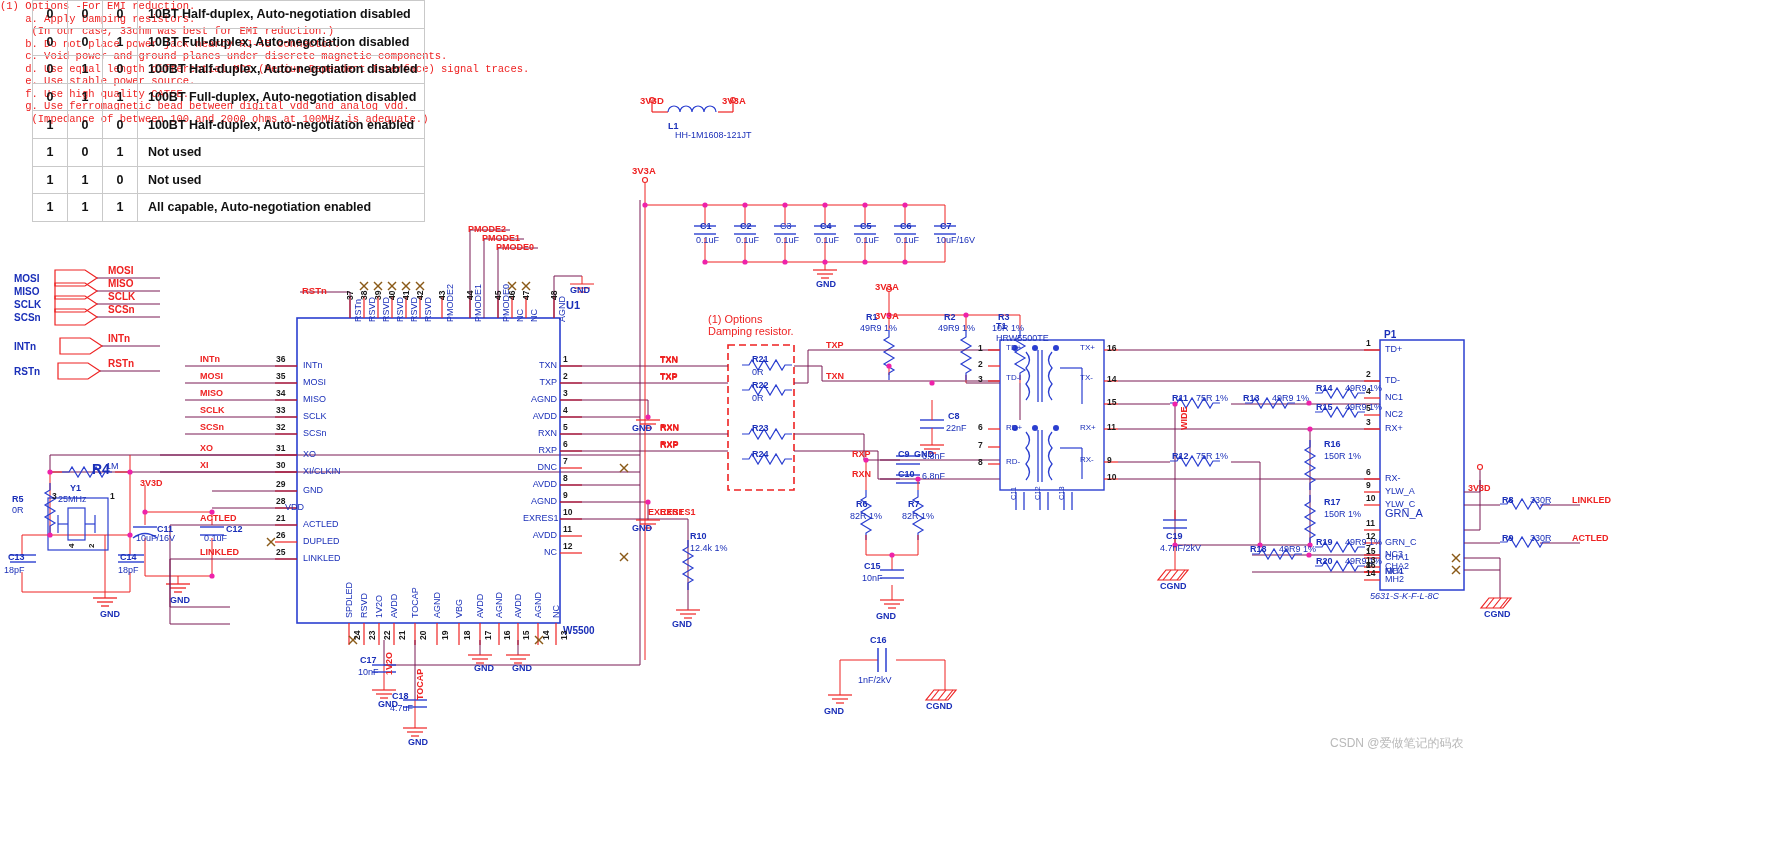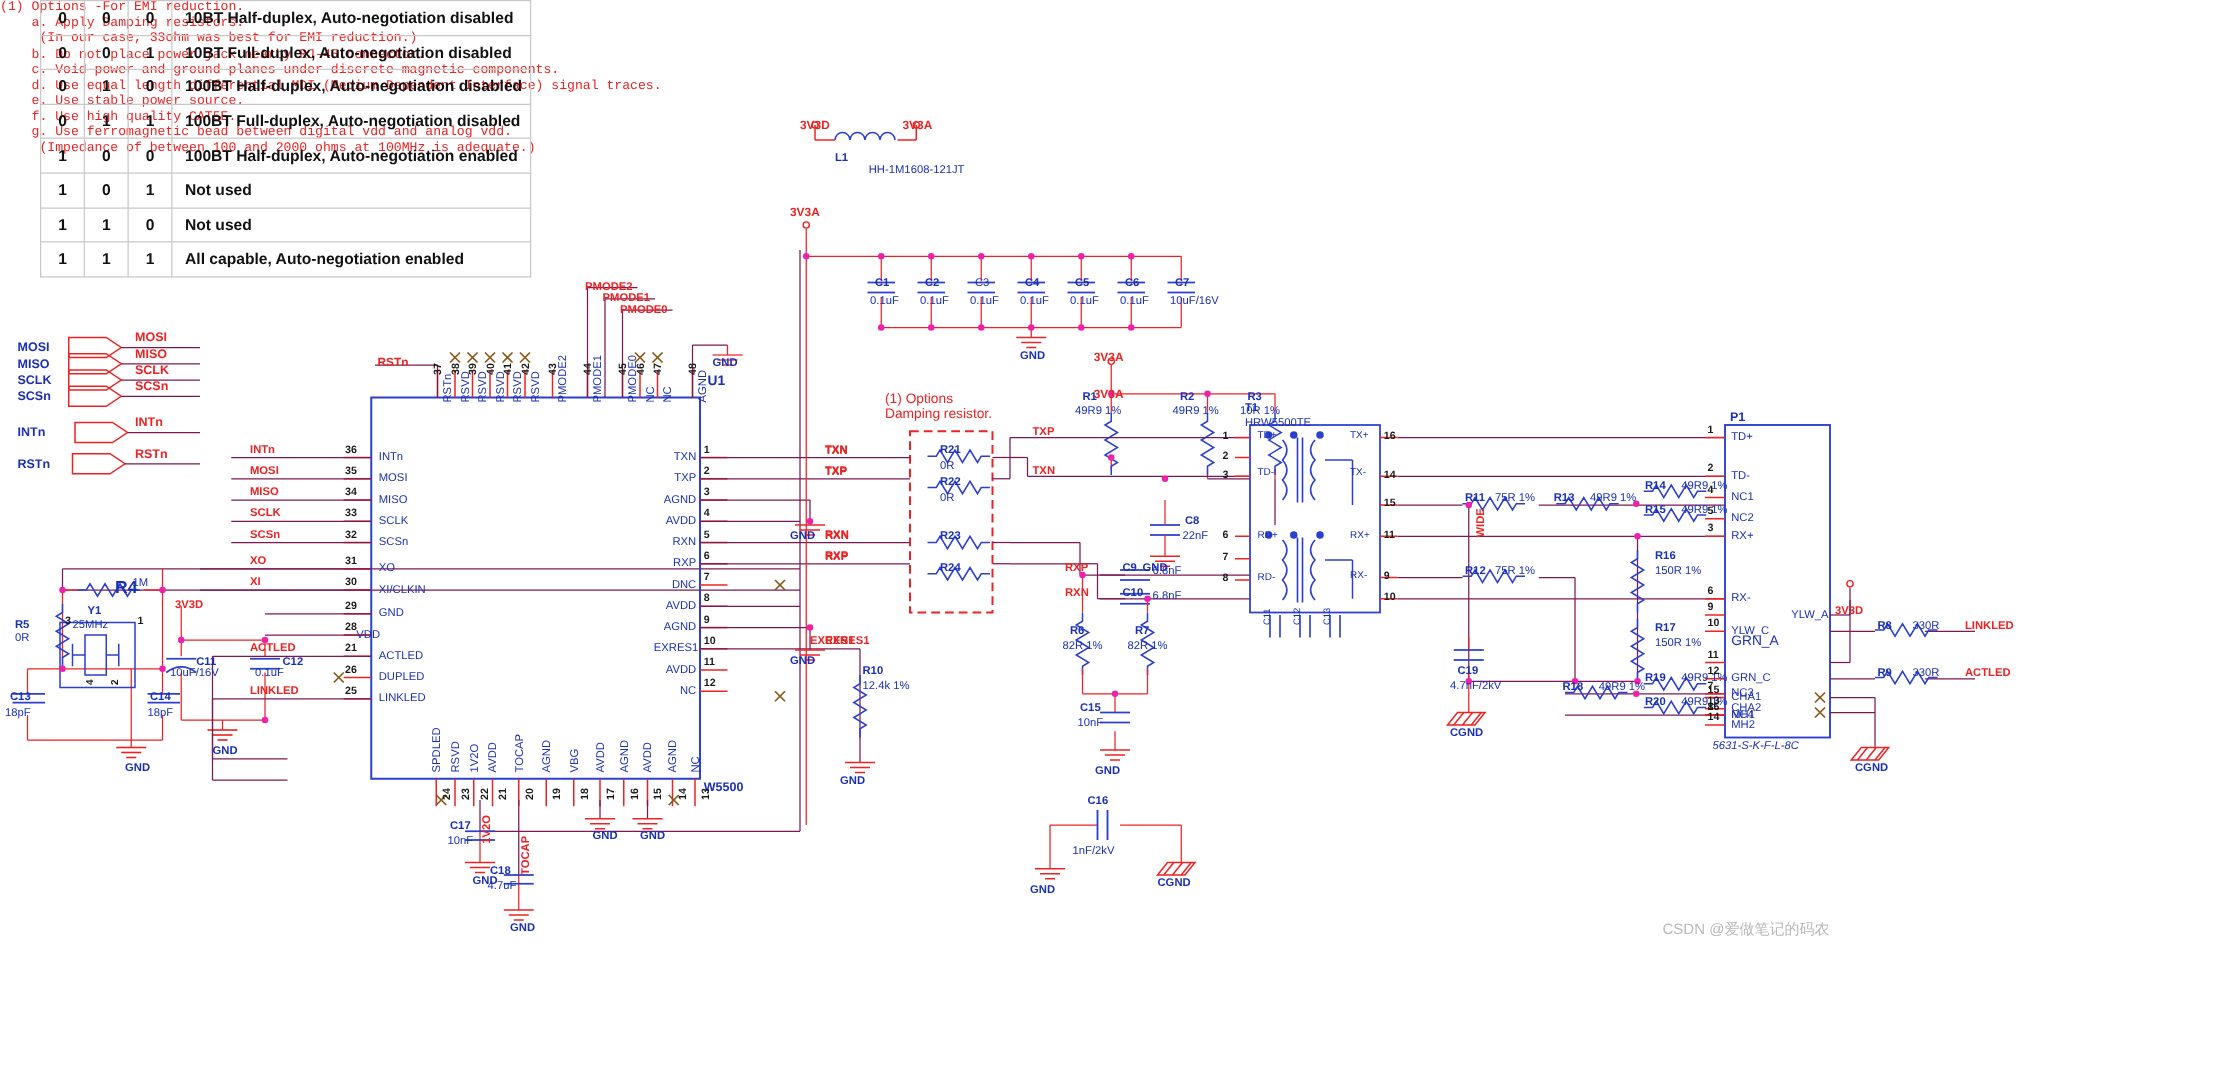--- a/index.html
+++ b/index.html
@@ -920,21 +920,21 @@
     <div class="t dblue" style="left: 358px; top: 668px;;font-size:9px;">10nF</div>
     <div class="t dblue" style="left: 392px; top: 692px;;font-weight:bold;font-size:9px;">C18</div>
     <div class="t dblue" style="left: 390px; top: 704px;;font-size:9px;">4.7uF</div>
     <div class="t dblue" style="left: 378px; top: 700px;;font-weight:bold;font-size:9px;">GND</div>
     <div class="t dblue" style="left: 408px; top: 738px;;font-weight:bold;font-size:9px;">GND</div>
     <div class="t dblue" style="left: 474px; top: 664px;;font-weight:bold;font-size:9px;">GND</div>
     <div class="t dblue" style="left: 512px; top: 664px;;font-weight:bold;font-size:9px;">GND</div>
     <div class="t red" style="left: 640px; top: 96px;;font-weight:bold;font-size:9.5px;">3V3D</div>
     <div class="t red" style="left: 722px; top: 96px;;font-weight:bold;font-size:9.5px;">3V3A</div>
     <div class="t dblue" style="left: 668px; top: 122px;;font-weight:bold;font-size:9px;">L1</div>
-    <div class="t dblue" style="left: 673px; top: 131px;;font-size:9px;padding-left:22px;">HH-1M1608-121JT</div>
+    <div class="t dblue" style="left: 653px; top: 131px;;font-size:9px;padding-left:22px;">HH-1M1608-121JT</div>
     <div class="t red" style="left: 632px; top: 166px;;font-weight:bold;font-size:9.5px;">3V3A</div>
     <div class="t dblue" style="left: 700px; top: 222px;;font-weight:bold;font-size:9px;">C1</div>
     <div class="t dblue" style="left: 696px; top: 236px;;font-size:9px;">0.1uF</div>
     <div class="t dblue" style="left: 740px; top: 222px;;font-weight:bold;font-size:9px;">C2</div>
     <div class="t dblue" style="left: 736px; top: 236px;;font-size:9px;">0.1uF</div>
     <div class="t dblue" style="left: 780px; top: 222px;;font-weight:normal;font-size:9px;">C3</div>
     <div class="t dblue" style="left: 776px; top: 236px;;font-size:9px;">0.1uF</div>
     <div class="t dblue" style="left: 820px; top: 222px;;font-weight:bold;font-size:9px;text-align:center;">C4</div>
     <div class="t dblue" style="left: 816px; top: 236px;;font-size:9px;">0.1uF</div>
     <div class="t dblue" style="left: 860px; top: 222px;;font-weight:bold;font-size:9px;">C5</div>
@@ -1047,21 +1047,21 @@
     <div class="t dblue" style="left: 1385px; top: 410px;;font-size:9px;">NC2</div>
     <div class="t pin" style="left: 1366px; top: 418px;;font-size:8.5px;">3</div>
     <div class="t dblue" style="left: 1385px; top: 424px;;font-size:9px;">RX+</div>
     <div class="t pin" style="left: 1366px; top: 468px;;font-size:8.5px;">6</div>
     <div class="t dblue" style="left: 1385px; top: 474px;;font-size:9px;">RX-</div>
     <div class="t pin" style="left: 1366px; top: 544px;;font-size:8.5px;">7</div>
     <div class="t dblue" style="left: 1385px; top: 550px;;font-size:9px;">NC3</div>
     <div class="t pin" style="left: 1366px; top: 561px;;font-size:8.5px;">8</div>
     <div class="t dblue" style="left: 1385px; top: 567px;;font-size:9px;">NC4</div>
     <div class="t pin" style="left: 1366px; top: 481px;;font-size:8.5px;">9</div>
-    <div class="t dblue" style="left: 1385px; top: 487px;;font-size:9px;margin-left:48px;">YLW_A</div>
+    <div class="t dblue" style="left: 1385px; top: 487px;;font-size:9px;">YLW_A</div>
     <div class="t pin" style="left: 1366px; top: 494px;;font-size:8.5px;">10</div>
     <div class="t dblue" style="left: 1385px; top: 500px;;font-size:9px;">YLW_C</div>
     <div class="t pin" style="left: 1366px; top: 519px;;font-size:8.5px;">11</div>
     <div class="t dblue" style="left: 1385px; top: 508px;;font-size:11px;text-align:center;">GRN_A</div>
     <div class="t pin" style="left: 1366px; top: 532px;;font-size:8.5px;">12</div>
     <div class="t dblue" style="left: 1385px; top: 538px;;font-size:9px;">GRN_C</div>
     <div class="t pin" style="left: 1366px; top: 547px;;font-size:8.5px;">15</div>
     <div class="t dblue" style="left: 1385px; top: 553px;;font-size:9px;">CHA1</div>
     <div class="t pin" style="left: 1366px; top: 556px;;font-size:8.5px;">13</div>
     <div class="t dblue" style="left: 1385px; top: 562px;;font-size:9px;">CHA2</div>

